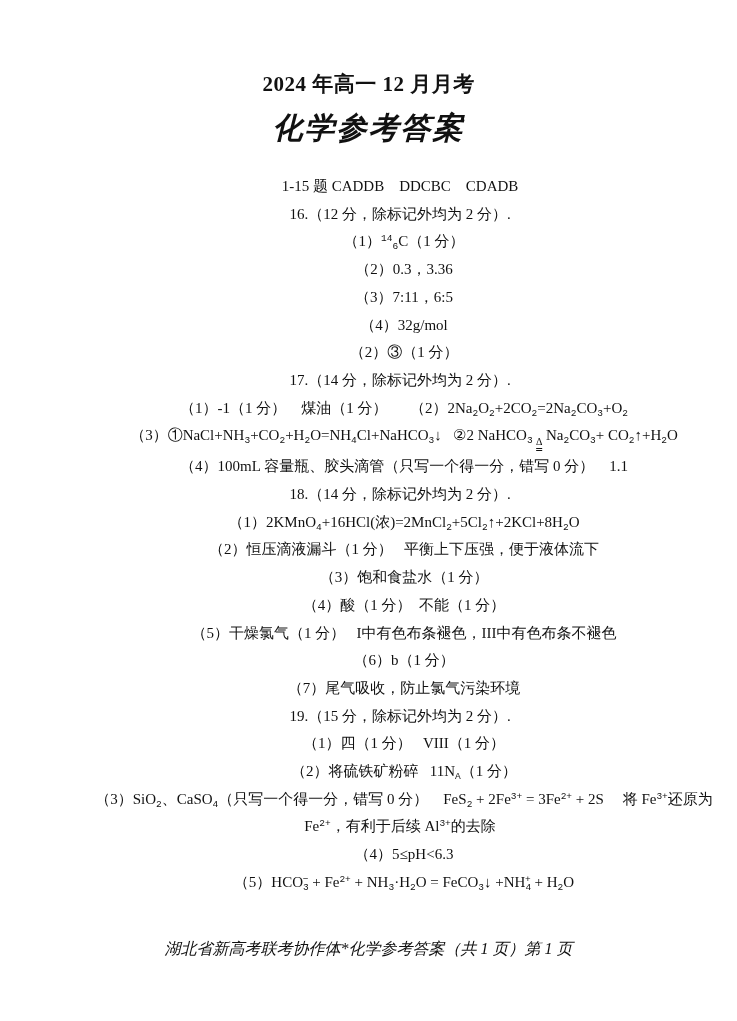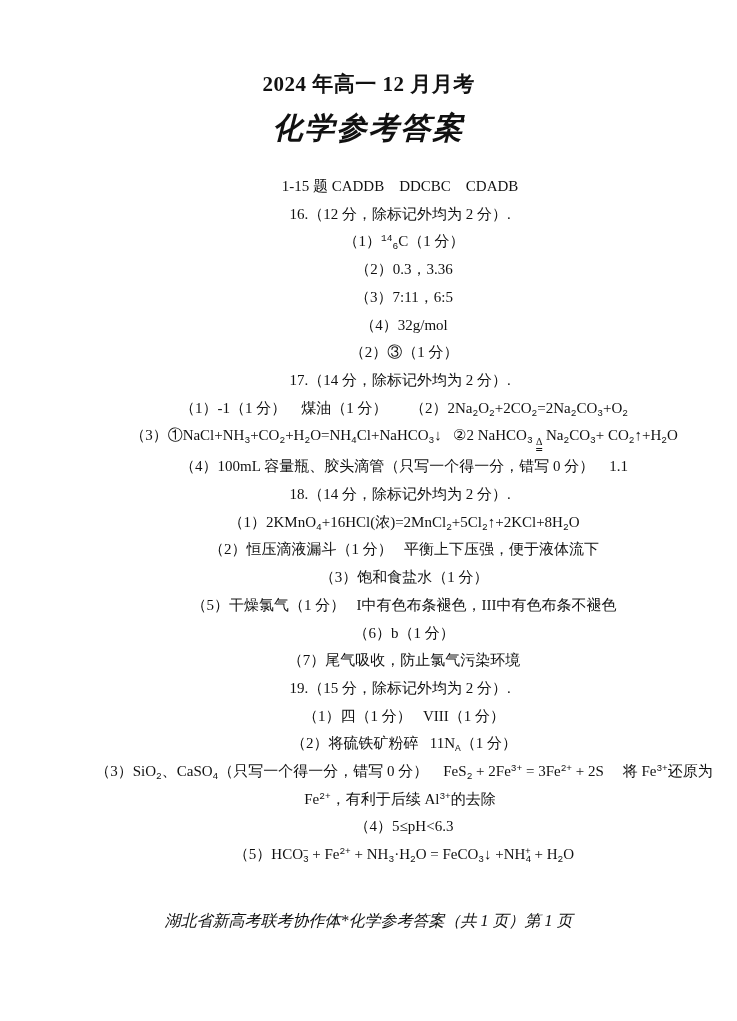--- a/index.html
+++ b/index.html
@@ -81,20 +81,21 @@
       <div class="line ind">（4）32g/mol</div>
       <div class="line ind">（2）③（1 分）</div>
       <div class="line">17.（14 分，除标记外均为 2 分）.</div>
       <div class="line ind">（1）-1（1 分）    煤油（1 分）      （2）2Na<sub>2</sub>O<sub>2</sub>+2CO<sub>2</sub>=2Na<sub>2</sub>CO<sub>3</sub>+O<sub>2</sub></div>
       <div class="line ind">（3）①NaCl+NH<sub>3</sub>+CO<sub>2</sub>+H<sub>2</sub>O=NH<sub>4</sub>Cl+NaHCO<sub>3</sub>↓   ②2 NaHCO<sub>3</sub><span class="heat"><span class="heat-d">Δ</span><span class="heat-e">=</span></span>Na<sub>2</sub>CO<sub>3</sub>+ CO<sub>2</sub>↑+H<sub>2</sub>O</div>
       <div class="line ind">（4）100mL 容量瓶、胶头滴管（只写一个得一分，错写 0 分）    1.1</div>
       <div class="line">18.（14 分，除标记外均为 2 分）.</div>
       <div class="line ind">（1）2KMnO<sub>4</sub>+16HCl(浓)=2MnCl<sub>2</sub>+5Cl<sub>2</sub>↑+2KCl+8H<sub>2</sub>O</div>
       <div class="line ind">（2）恒压滴液漏斗（1 分）   平衡上下压强，便于液体流下</div>
       <div class="line ind">（3）饱和食盐水（1 分）</div>
+      <div class="line ind">（4）酸（1 分）  不能（1 分）</div>
       <div class="line ind">（5）干燥氯气（1 分）   I中有色布条褪色，III中有色布条不褪色</div>
       <div class="line ind">（6）b（1 分）</div>
       <div class="line ind">（7）尾气吸收，防止氯气污染环境</div>
       <div class="line">19.（15 分，除标记外均为 2 分）.</div>
       <div class="line ind">（1）四（1 分）   VIII（1 分）</div>
       <div class="line ind">（2）将硫铁矿粉碎   11N<sub>A</sub>（1 分）</div>
       <div class="line ind">（3）SiO<sub>2</sub>、CaSO<sub>4</sub>（只写一个得一分，错写 0 分）    FeS<sub>2</sub> + 2Fe<sup>3+</sup> = 3Fe<sup>2+</sup> + 2S     将 Fe<sup>3+</sup>还原为</div>
       <div class="line">Fe<sup>2+</sup>，有利于后续 Al<sup>3+</sup>的去除</div>
       <div class="line ind">（4）5≤pH&lt;6.3</div>
       <div class="line ind">（5）HCO<sub>3</sub><sup class="stack">−</sup> + Fe<sup>2+</sup> + NH<sub>3</sub>·H<sub>2</sub>O = FeCO<sub>3</sub>↓ +NH<sub>4</sub><sup class="stack">+</sup> + H<sub>2</sub>O</div>

